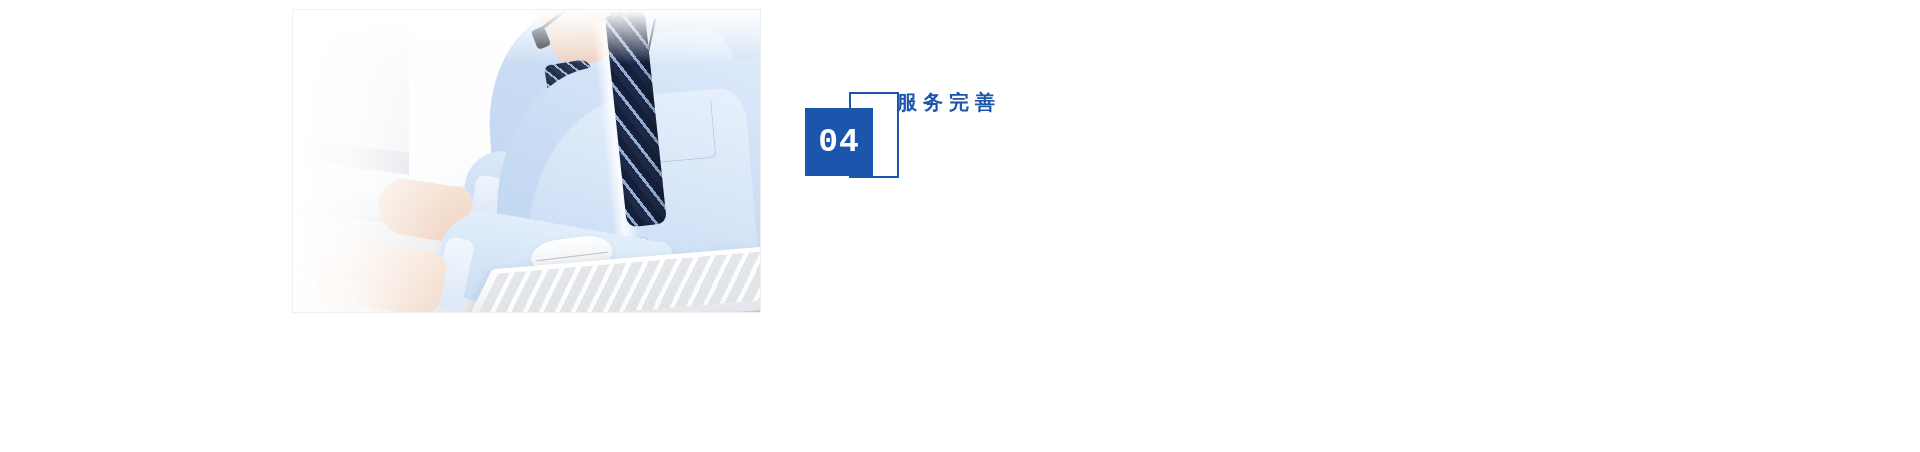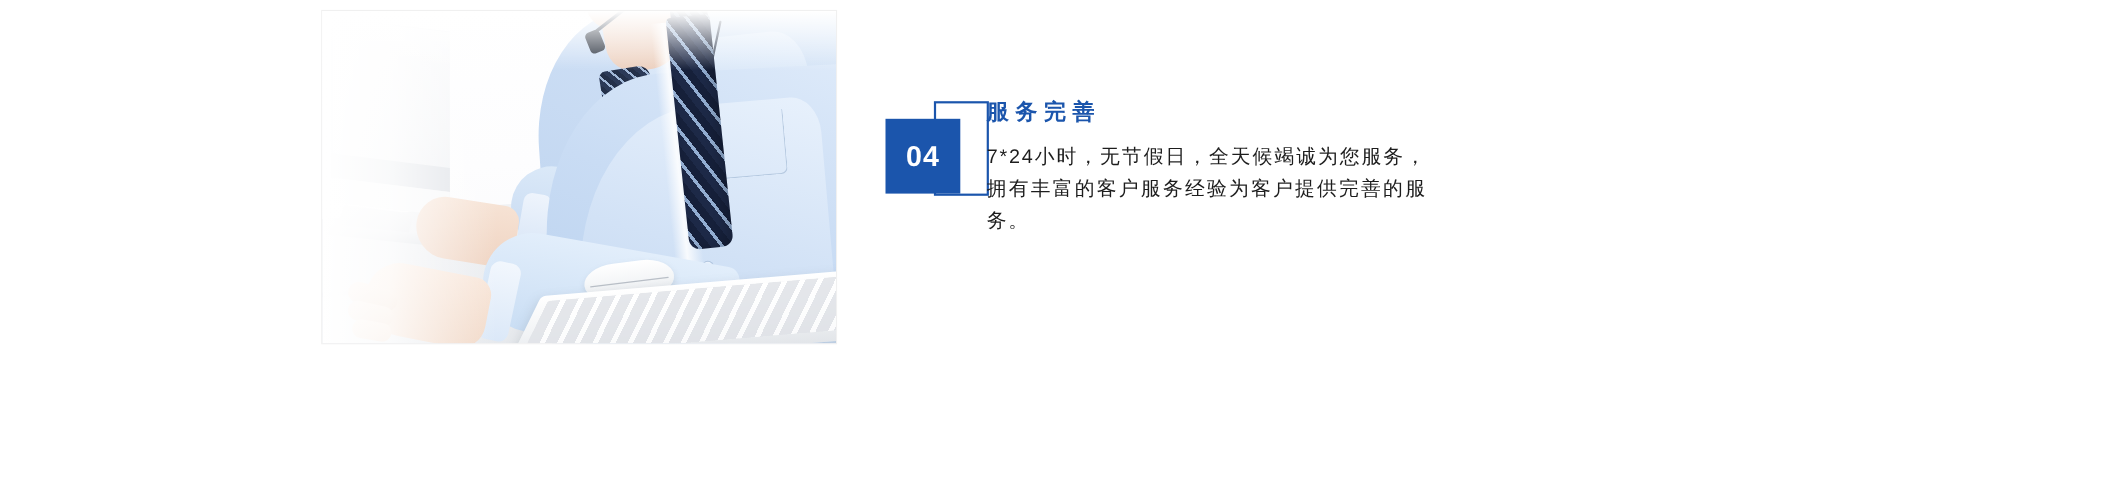--- a/index.html
+++ b/index.html
@@ -455,25 +455,25 @@
   .badge-num {
     position: absolute;
     left: 0;
     top: 16px;
     width: 68px;
     height: 68px;
     display: flex;
     align-items: center;
     justify-content: center;
     color: #ffffff;
-    font-size: 26px;
+    font-size: 33px;
     font-weight: 700;
     letter-spacing: 1px;
     line-height: 1;
-    font-family: Liberation Sans, sans-serif;
+    font-family: Liberation Mono, monospace;
   }
 
   .text-col {
     position: absolute;
     left: 92px;
     top: -2px;
     width: 420px;
   }
   .heading {
     margin: 0;
@@ -555,18 +555,17 @@
   <div class="content">
 
     <div class="badge">
       <div class="badge-outline"></div>
       <div class="badge-square"></div>
       <div class="badge-num">04</div>
     </div>
 
     <div class="text-col">
       <h2 class="heading">服务完善</h2>
-      <p class="body-text">7*24小时，无节假日，全天候竭诚为您服务，拥有丰富的客户服务经验为客户提供完善的服务。</p>
     </div>
 
   </div>
 
 </div>
 
 </body></html>

